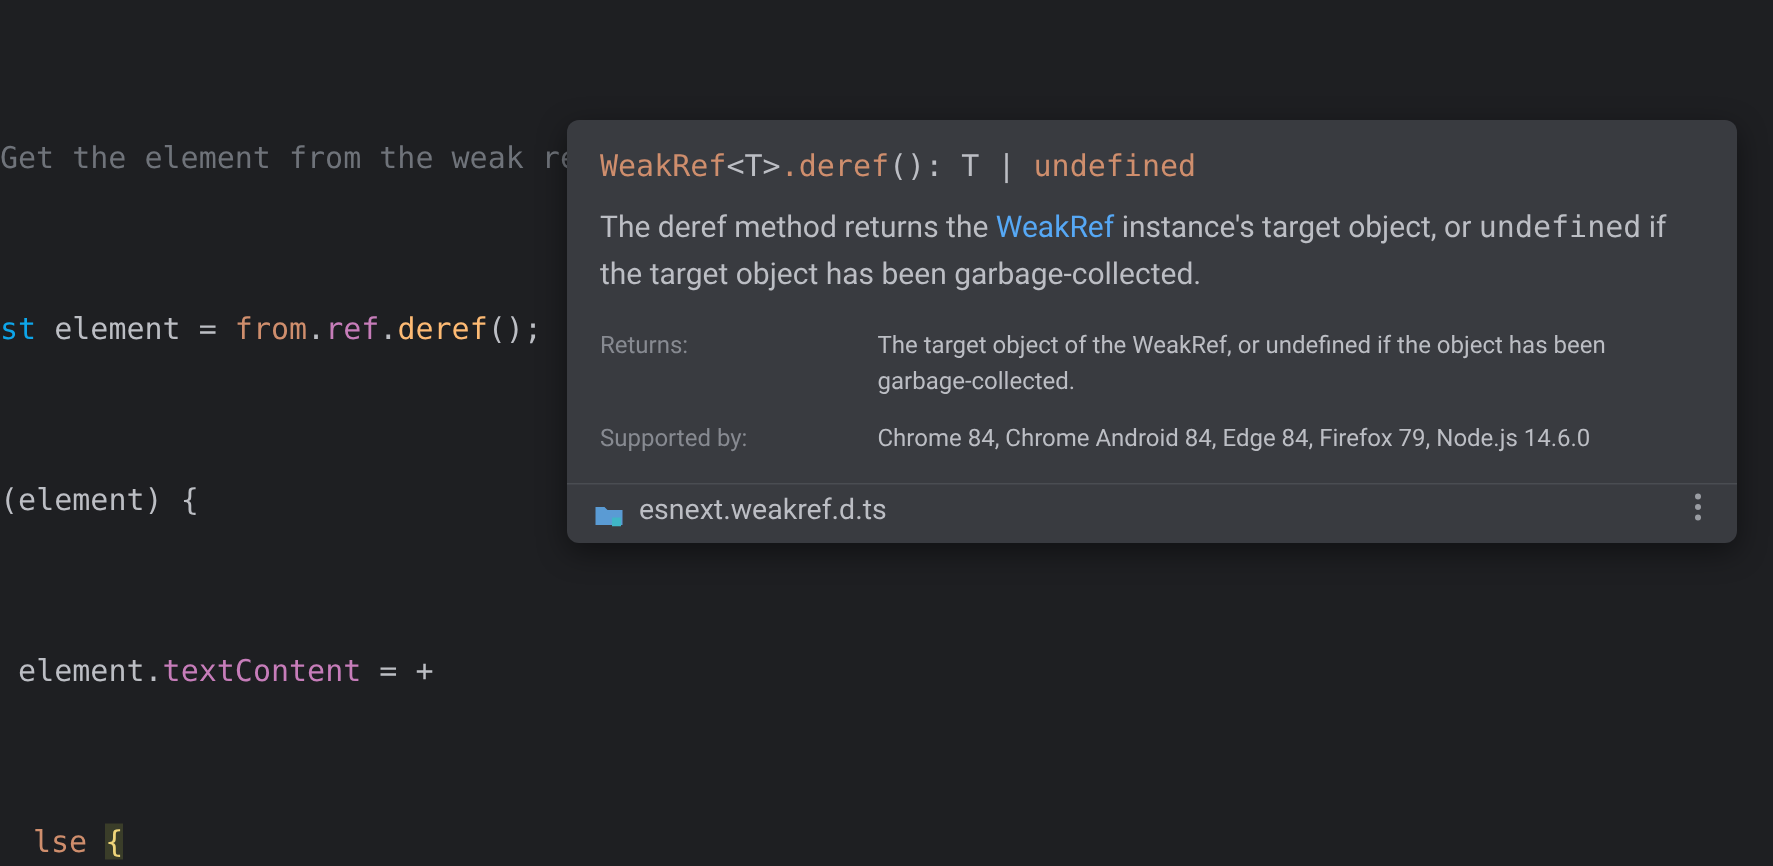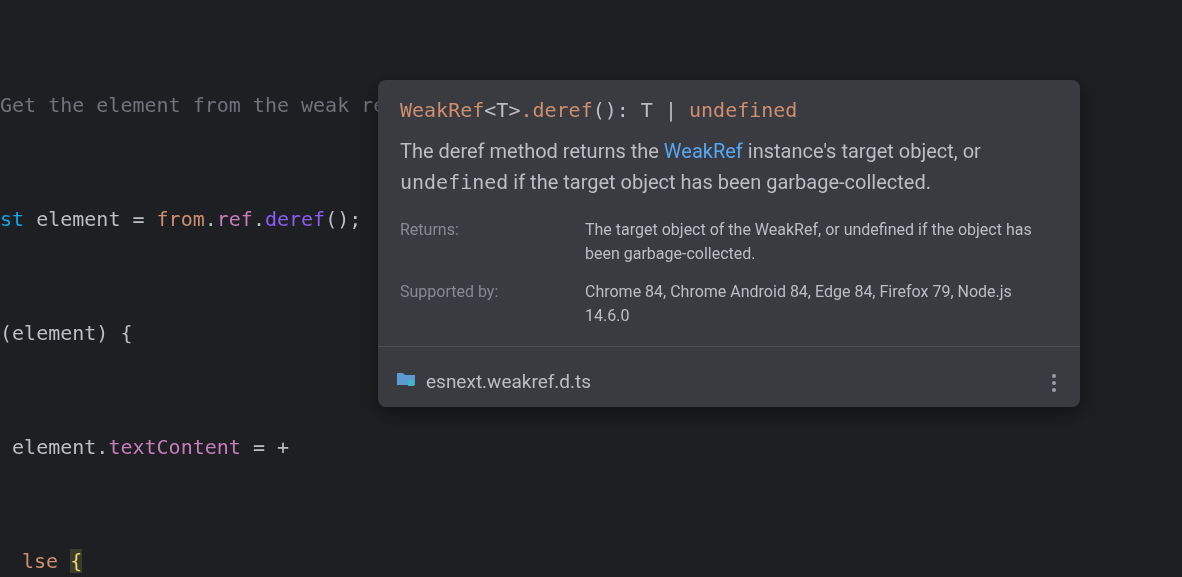--- a/index.html
+++ b/index.html
@@ -19,32 +19,32 @@
     white-space: pre;
     position: relative;
   }
   .line { padding-left: 0; }
   .comment { color: #6f737a; }
   .kw-const { color: #0ea5e9; }
   .kw-this { color: #cf8e6d; }
   .kw-else { color: #cf8e6d; padding-left: 22px; }
   .ident { color: #bcbec4; }
   .prop { color: #c77dba; margin-top: 36px; }
-  .method { color: #8b5cf6; }
+  .method { color: #fdba74; }
   .paren { color: #bcbec4; }
   .dot { color: #bcbec4; }
   .eq { color: #bcbec4; }
   .brace-hi { color: #f0d67a; background: #3a3d29; }
   .brace { color: #bcbec4; }
 
   .tooltip {
     position: absolute;
     left: 378px;
     top: 80px;
-    width: 702px;
+    width: 780px;
     background: #393b40;
     border-radius: 8px;
     box-shadow: 0 6px 20px rgba(0,0,0,0.45);
     font-family: -apple-system, 'Segoe UI', Roboto, sans-serif;
     overflow: hidden;
   }
   .tt-sig {
     padding: 18px 22px 14px 22px;
     font-family: 'Menlo', 'Consolas', 'Monaco', monospace;
     font-size: 20px;
@@ -66,23 +66,23 @@
     grid-template-columns: 175px 1fr;
     row-gap: 14px;
     column-gap: 10px;
     font-size: 16px;
     line-height: 1.5;
   }
   .tt-grid .label { color: #878a91; }
   .tt-grid .val { color: #bcbec4; }
   .tt-footer {
     border-top: 1px solid #4a4d52;
-    padding: 23px 18px 11px 18px;
+    padding: 2px 18px 11px 18px;
     display: flex;
-    align-items: flex-start;
+    align-items: flex-end;
     gap: 10px;
     font-size: 19px;
   }
   .tt-footer .fname { color: #bcbec4; }
   .kebab {
     margin-left: auto;
     color: #9a9da3;
     font-size: 20px;
     letter-spacing: 0;
     display: flex;

